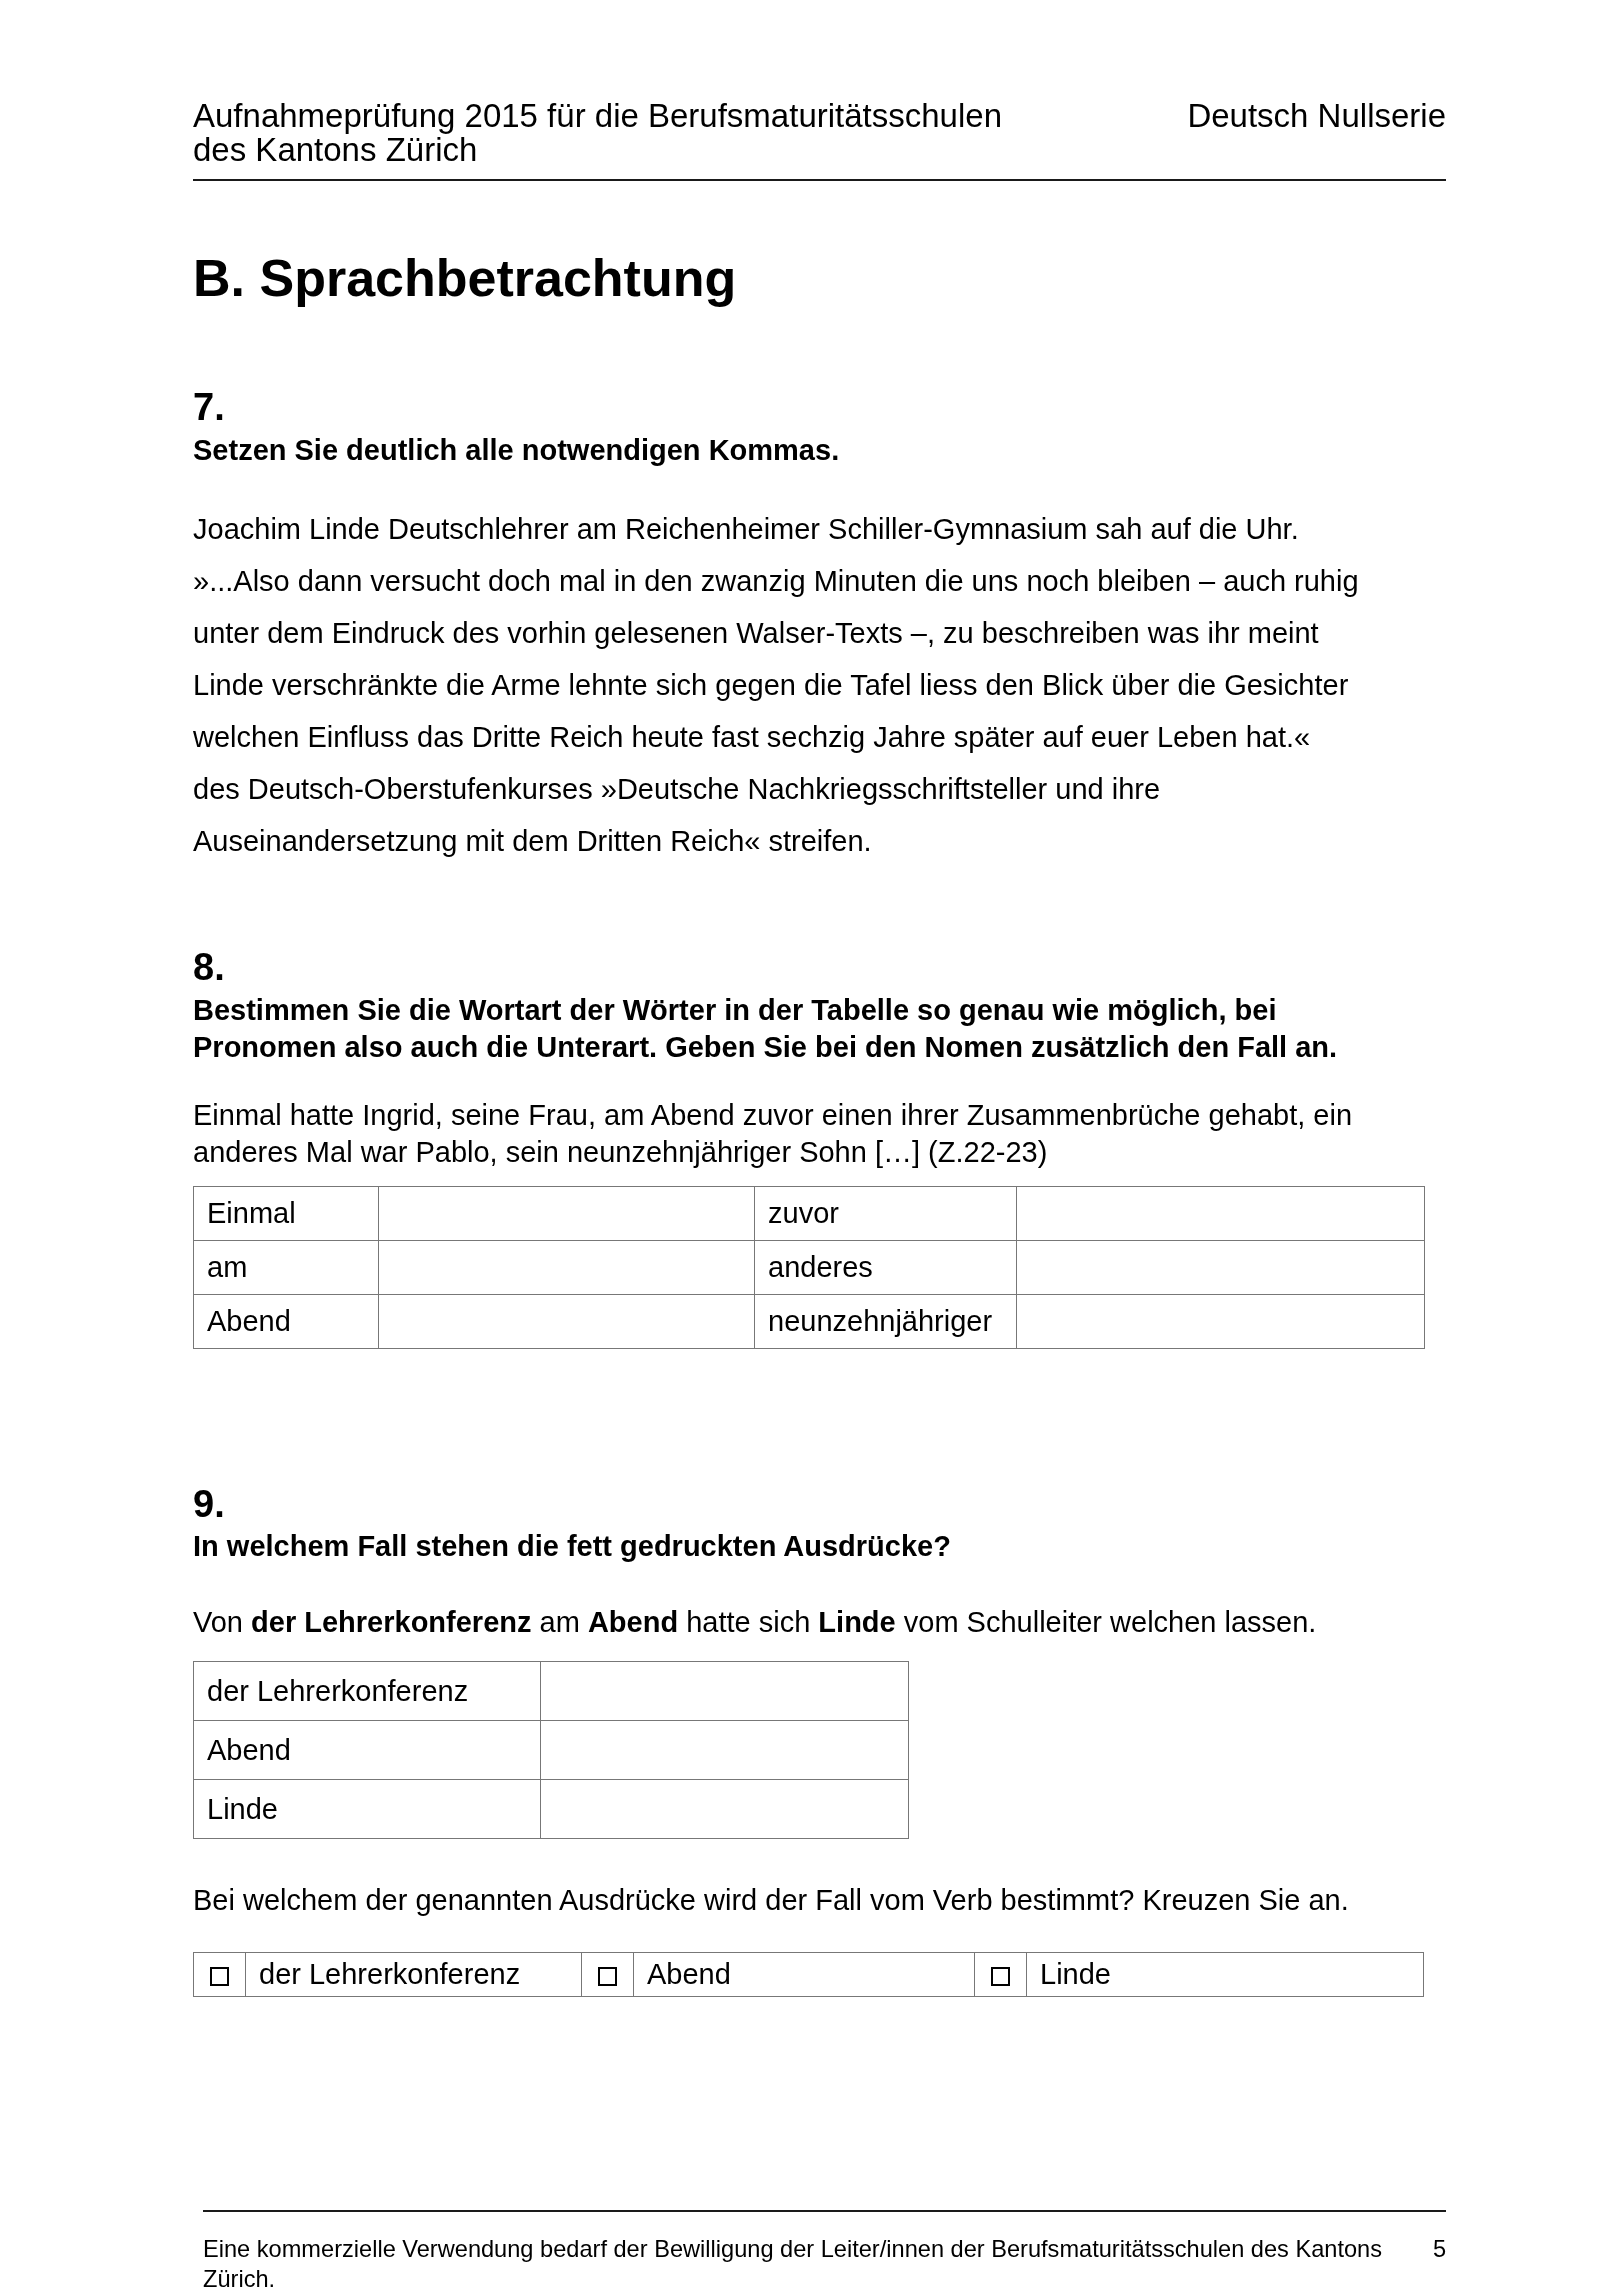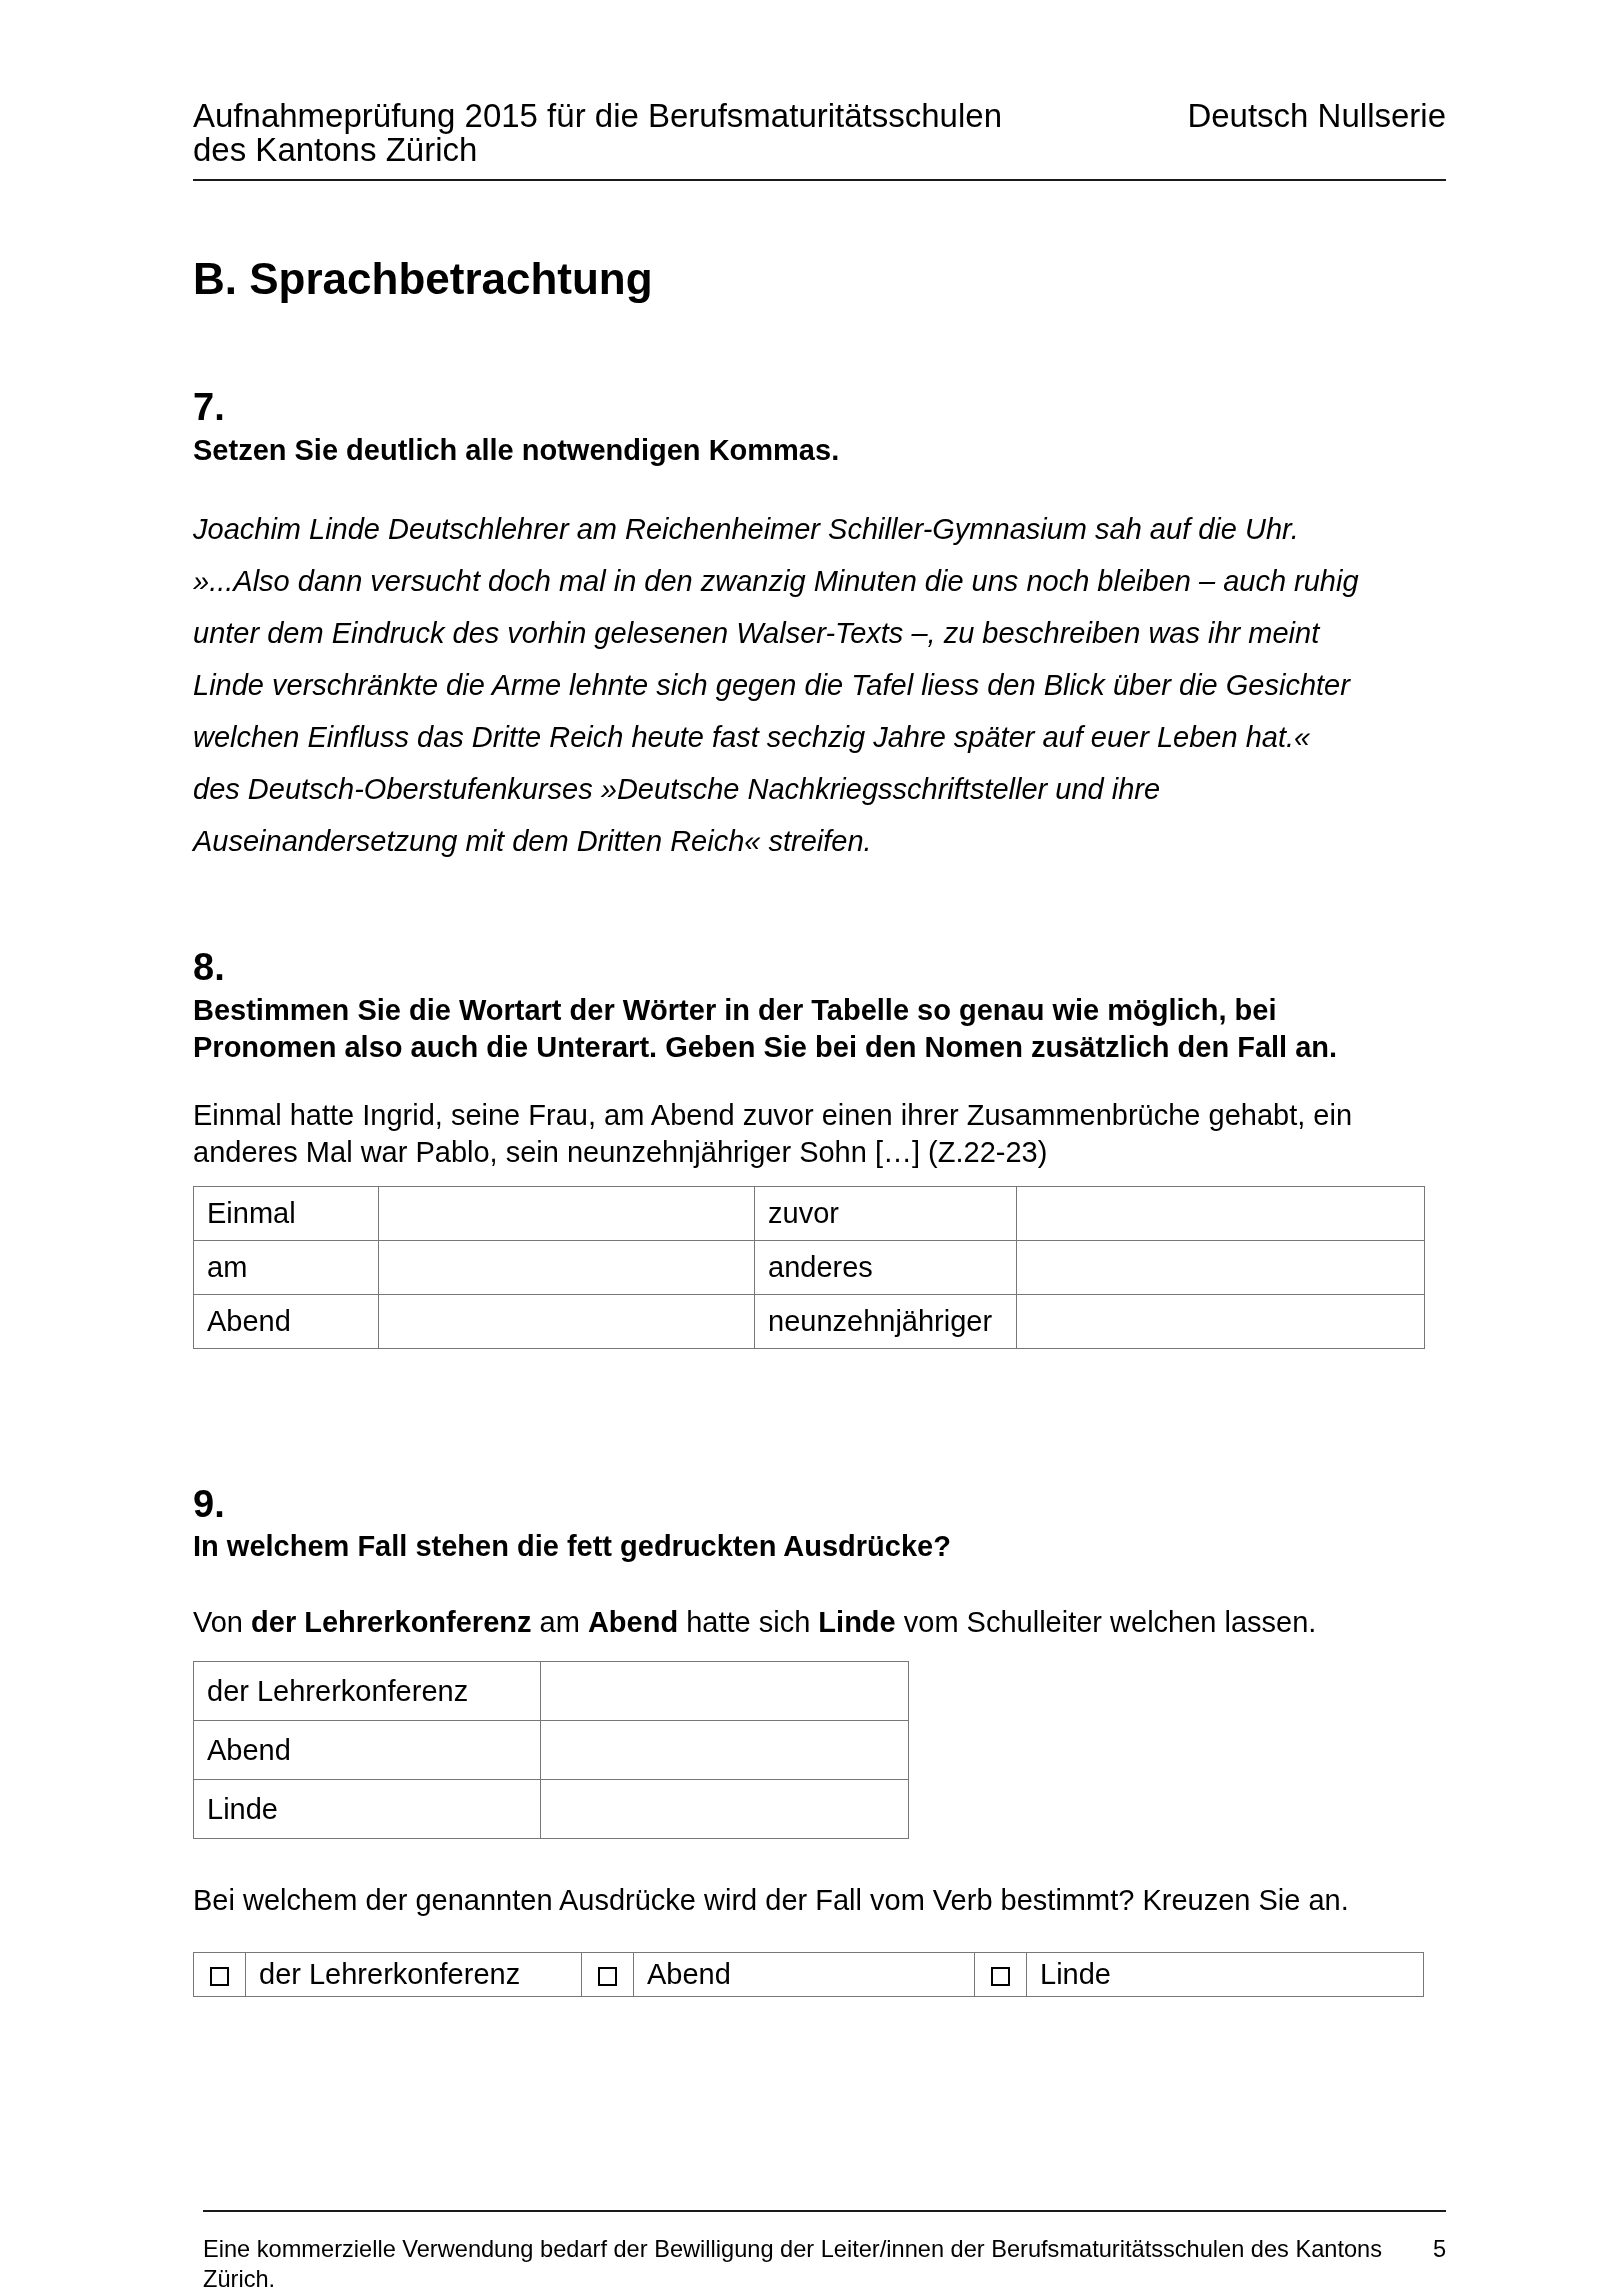--- a/index.html
+++ b/index.html
@@ -15,28 +15,28 @@
     overflow:hidden;
   }
   
   .doc-header {
     display:flex; justify-content:space-between; align-items:flex-start;
     font-size:33px; line-height:34px;
     padding-bottom:11.8px;
     border-bottom:2px solid #1a1a1a;
   }
   
-  .doc-title { margin-top:72px; font-size:44px; font-weight:bold; line-height:51px; }
+  .doc-title { margin-top:72px; font-size:52px; font-weight:bold; line-height:51px; }
   
   .sec-num  { font-size:38px; font-weight:bold; line-height:42px; }
   .sec-instr{ font-weight:bold; line-height:37px; margin-top:3.9px; }
   .nowrap   { white-space:nowrap; }
 
   .section-7 { margin-top:82px; }
-  .text7 { margin-top:34px;font-style:italic; }
+  .text7 { margin-top:34px; }
   .text7 .line { line-height:52px; white-space:nowrap; }
 
   .section-8 { margin-top:79px; }
   .text8 { margin-top:31px; }
   .text8 .line, .sec-instr .line { line-height:37px; white-space:nowrap; }
 
   table { border-collapse:collapse; table-layout:fixed; }
   td { border:1.3px solid #777777; vertical-align:middle; padding:0 13px; overflow:hidden; }
 
   .t8 { margin-top:15px; width:1231px; }

